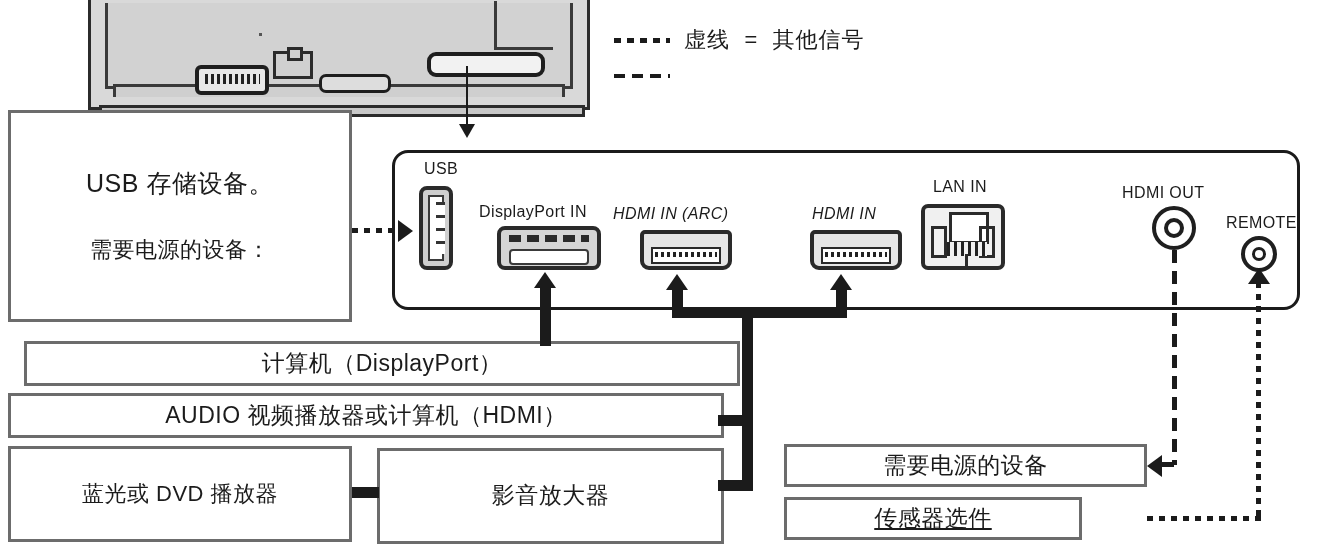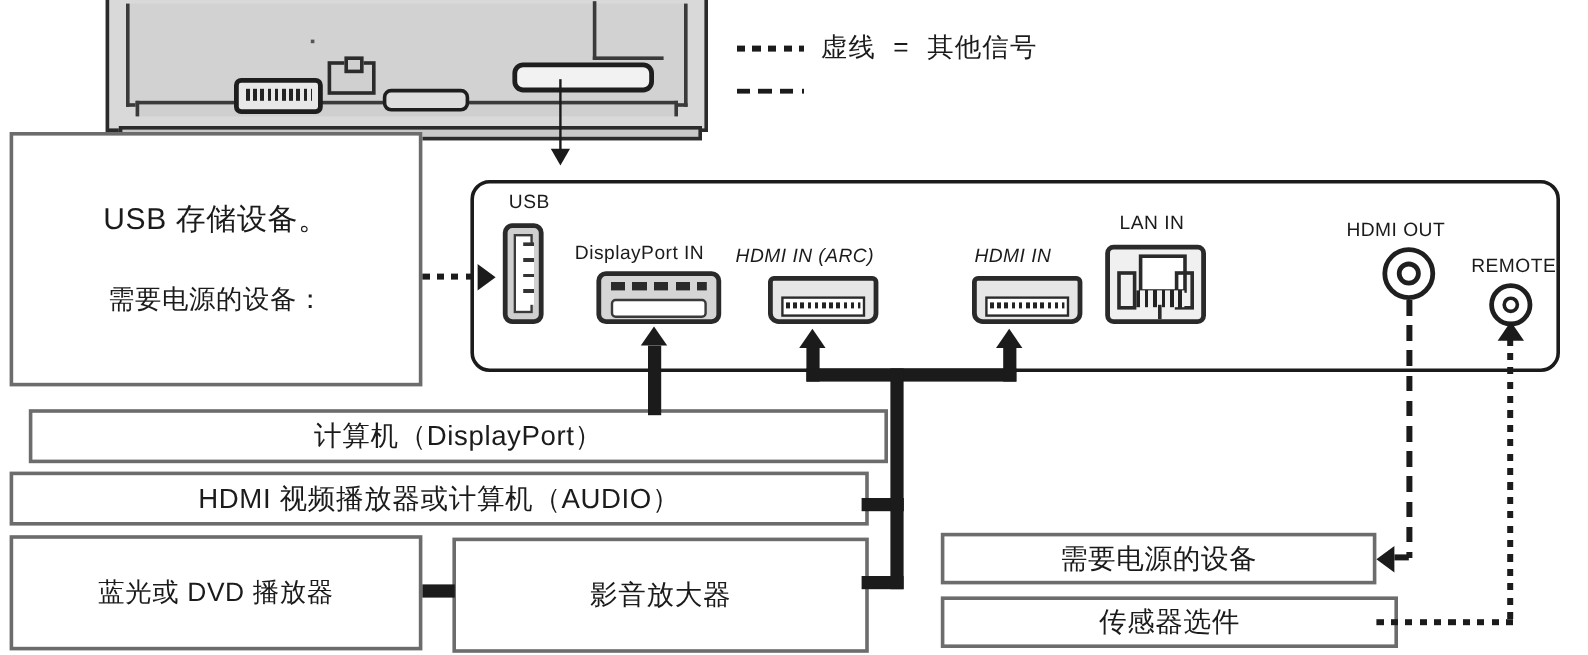--- a/index.html
+++ b/index.html
@@ -100,21 +100,21 @@
        display:flex;align-items:center;justify-content:center;text-align:center;
        font-size:23px;line-height:1.35;letter-spacing:.5px;}
   #box-usb{left:8px;top:110px;width:344px;height:212px;flex-direction:column;}
   #box-usb .l1{font-size:25px;margin-bottom:34px;}
   #box-usb .l2{font-size:22px;}
   #box-dp{left:8px;top:341px;width:716px;height:45px;margin-left:16px;}
   #box-hdmi{left:8px;top:393px;width:716px;height:45px;}
   #box-bd{left:8px;top:446px;width:344px;height:96px;flex-direction:row;font-size:22px;}
   #box-av{left:377px;top:448px;width:347px;height:96px;}
   #box-stereo{left:784px;top:444px;width:363px;height:43px;}
-  #box-sensor{left:784px;top:497px;width:381px;height:43px;}
+  #box-sensor{left:784px;top:497px;width:298px;height:43px;text-decoration:underline;}
 
   
   .solid{position:absolute;background:#1b1b1b;}
   .up-head{position:absolute;width:0;height:0;border-left:11px solid transparent;
            border-right:11px solid transparent;border-bottom:16px solid #1b1b1b;}
   .left-head{position:absolute;width:0;height:0;border-top:11px solid transparent;
            border-bottom:11px solid transparent;border-right:15px solid #1b1b1b;}
   .right-head{position:absolute;width:0;height:0;border-top:11px solid transparent;
            border-bottom:11px solid transparent;border-left:15px solid #1b1b1b;}
   .vdot{position:absolute;width:5px;
@@ -203,21 +203,21 @@
   </div>
 
 <div class="box" id="box-usb">
   <div class="l1">USB 存储设备。</div>
   <div class="l2">
     <div>需要电源的设备：</div>
   </div>
 </div>
 
 <div class="box" id="box-dp">计算机（DisplayPort）</div>
-<div class="box" id="box-hdmi">HDMI 视频播放器或计算机（AUDIO）</div>
+<div class="box" id="box-hdmi">AUDIO 视频播放器或计算机（HDMI）</div>
 
 <div class="box" id="box-bd">
   <div>蓝光或 DVD 播放器</div>
 </div>
 
 <div class="box" id="box-av">影音放大器</div>
 <div class="box" id="box-stereo">需要电源的设备</div>
 <div class="box" id="box-sensor">传感器选件</div>
 
 <div class="hdot" style="left:352px;top:228px;width:50px;"></div>

